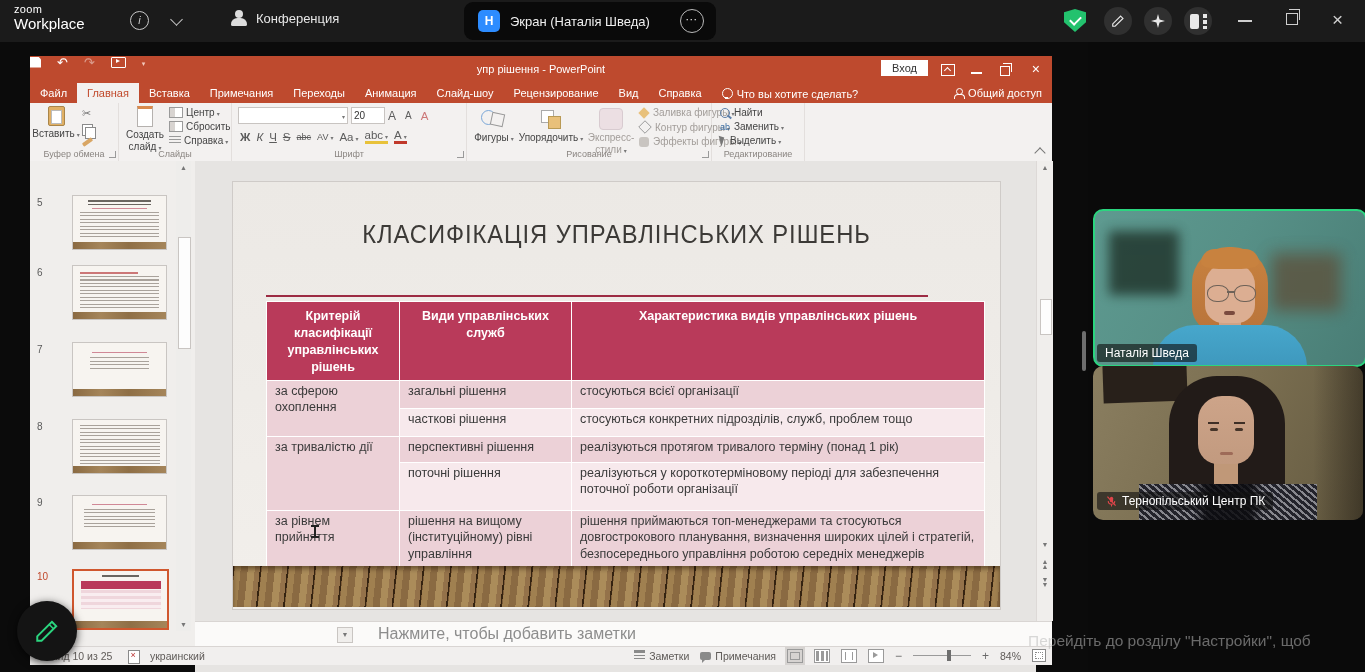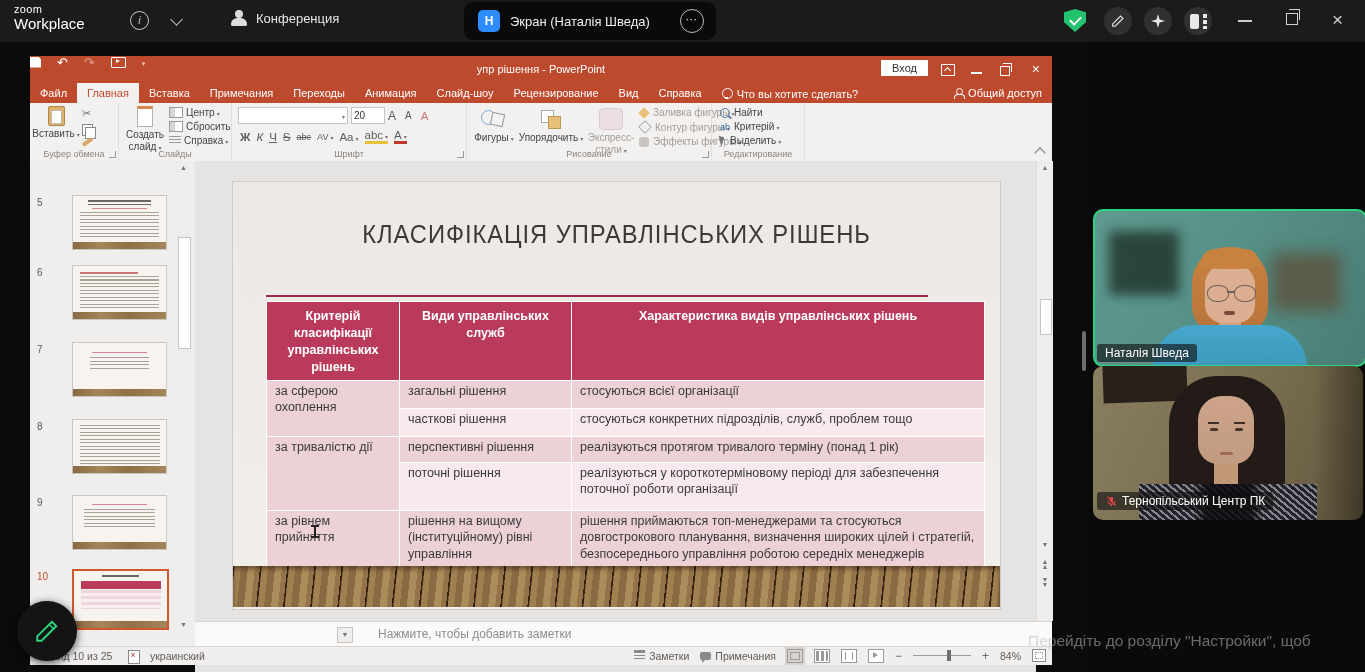--- a/index.html
+++ b/index.html
@@ -139,21 +139,21 @@
   .ibeam:before{top:0}.ibeam:after{bottom:0}
   .wood{left:0;top:384px;width:767px;height:41px;
     background:repeating-linear-gradient(96deg,rgba(40,25,10,.85) 0 1.5px,transparent 1.5px 27px),
                repeating-linear-gradient(96deg,#7d5c38 0 2px,#a08050 2px 8px,#8a6a42 8px 15px,#ab8c5a 15px 22px,#94724a 22px 27px);
     box-shadow:inset 0 3px 4px rgba(30,15,0,.45)}
   
   .vscroll{left:1006px;top:0;width:16px;height:460px;background:#f0eeec;border-left:1px solid #ddd9d7}
   .varr{left:1px;width:14px;text-align:center;font-size:7px;color:#777}
   .vthumb{left:3px;top:138px;width:10px;height:34px;background:#fdfdfd;border:1px solid #c9c5c2}
   .notes{left:165px;top:460px;width:857px;height:25px;background:#fbfaf9;border-top:1px solid #d9d5d3}
-  .notes-text{left:183px;top:0;line-height:24px;font-size:12px;color:#8d8d8d}
+  .notes-text{left:183px;top:0;line-height:24px;font-size:16px;color:#8d8d8d}
   .ncol{left:142px;top:5px;width:14px;height:14px;border:1px solid #c9c5c2;background:#f0eeec;text-align:center;font-size:7px;color:#777;line-height:13px}
   .status{left:0;top:590px;width:100%;height:18px;background:#f1efee;border-top:1px solid #d9d5d3;font-size:10.5px;color:#5f5b58}
   .spell{left:98px;top:3px;width:10px;height:12px;border:1px solid #8a8a8a;background:#fff}
   .spell:after{content:"×";position:absolute;left:1.5px;top:-1px;color:#b33;font-size:9px}
   .sright{right:6px;top:0;height:17px;display:flex;align-items:center;gap:11px}
   .ic-notes{width:11px;height:9px;border-top:2px solid #8a8a8a;background:repeating-linear-gradient(#8a8a8a 0 1px,transparent 1px 3px)}
   .ic-comm{width:11px;height:8px;background:#8a8a8a;border-radius:2px;position:relative}
   .ic-comm:after{content:"";position:absolute;left:2px;bottom:-3px;border-left:3px solid #8a8a8a;border-bottom:3px solid transparent}
   .vico{width:14px;height:12px;border:1px solid #9a9a9a;background:#fff;position:relative}
   .vico.on{background:#d6d3d1;outline:2px solid #d6d3d1}
@@ -378,21 +378,21 @@
       </div>
 
       <div class="grp" style="width:92px;border-right:1px solid #e3dfdd">
         <div class="a" style="left:8px;top:4px;display:flex;flex-direction:column;gap:3px">
           <span class="rrow">
               <span class="mag"></span>
               <span>Найти</span>
             </span>
           <span class="rrow">
               <span class="ab-ic">ab</span>
-              <span class="car">Критерій</span>
+              <span class="car">Заменить</span>
             </span>
           <span class="rrow">
               <span class="sel-ic"></span>
               <span class="car">Выделить</span>
             </span>
         </div>
         <div class="rlabel">Редактирование</div>
       </div>
       <div style="flex:1;position:relative">
         <div class="rib-collapse"></div>

